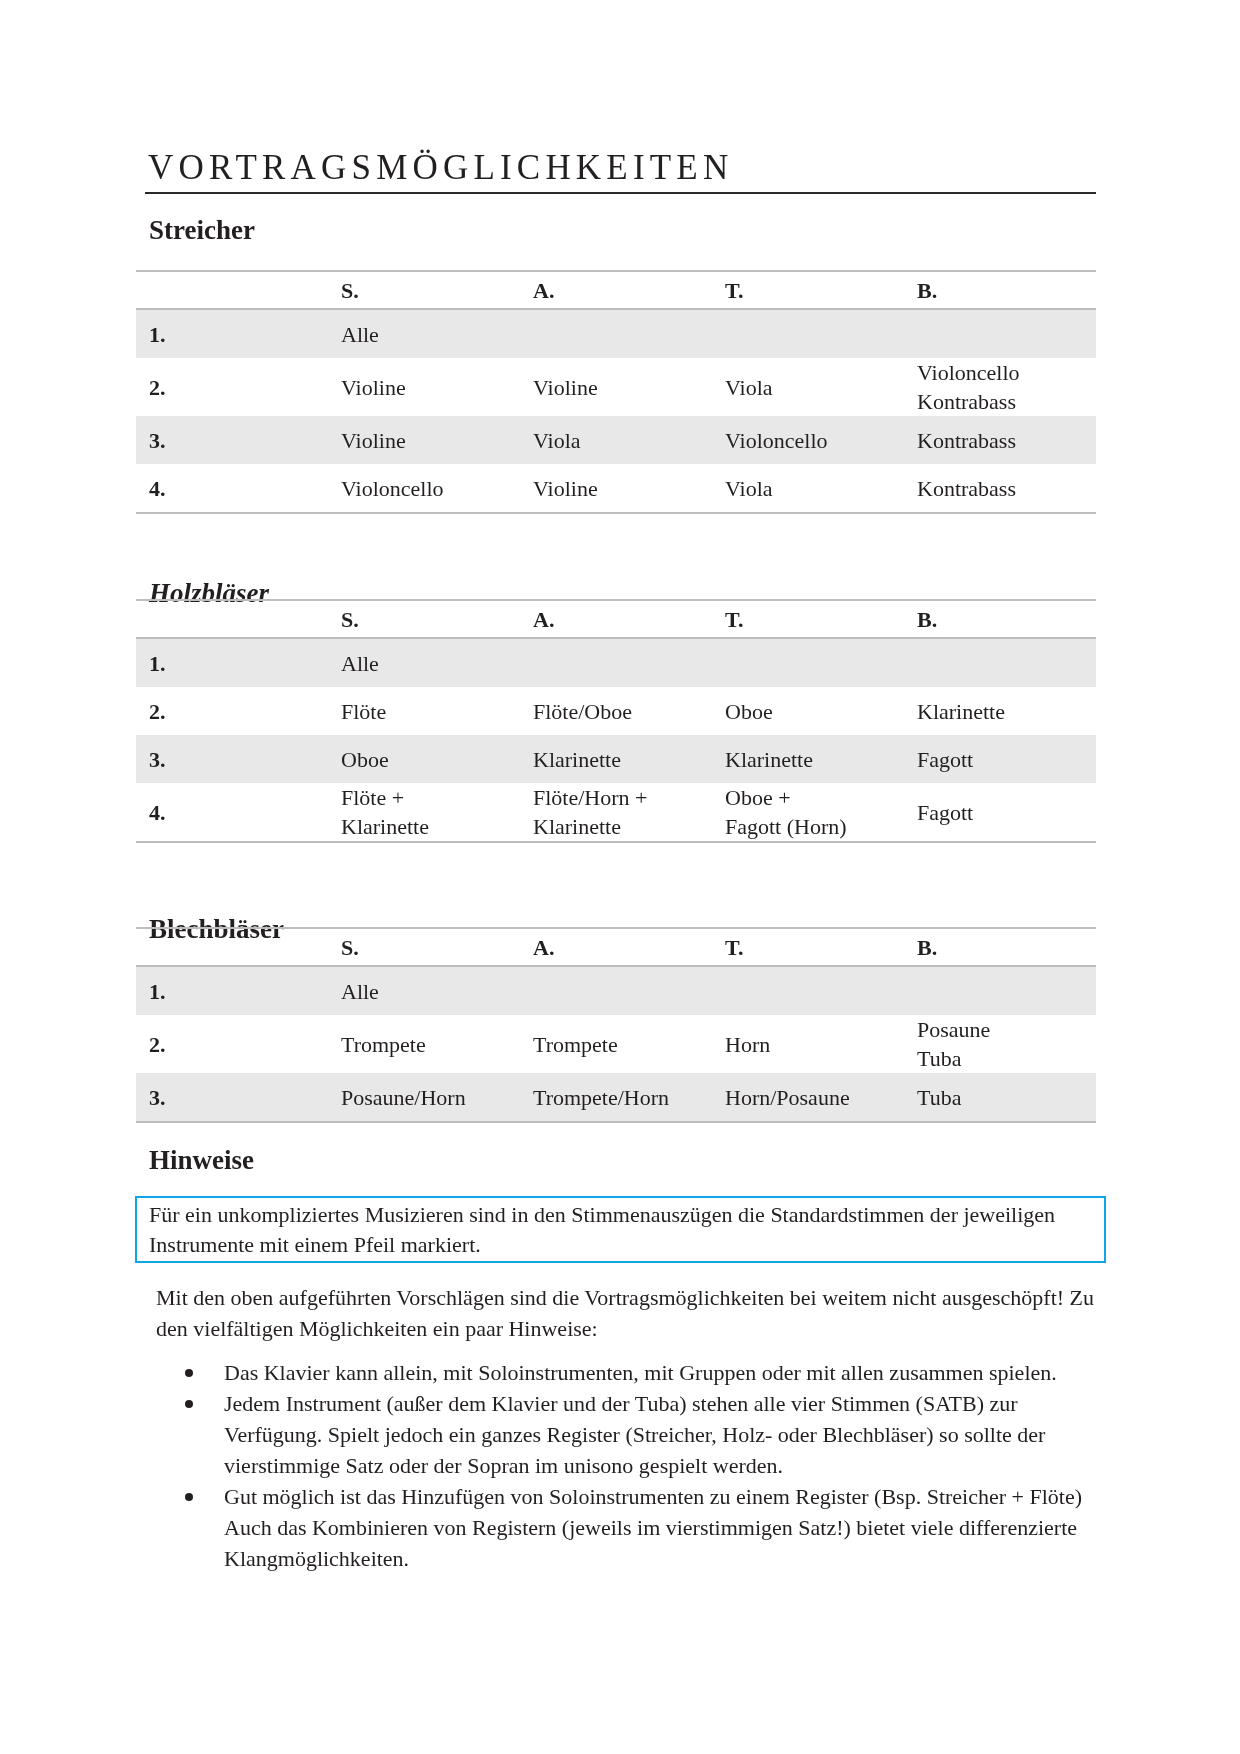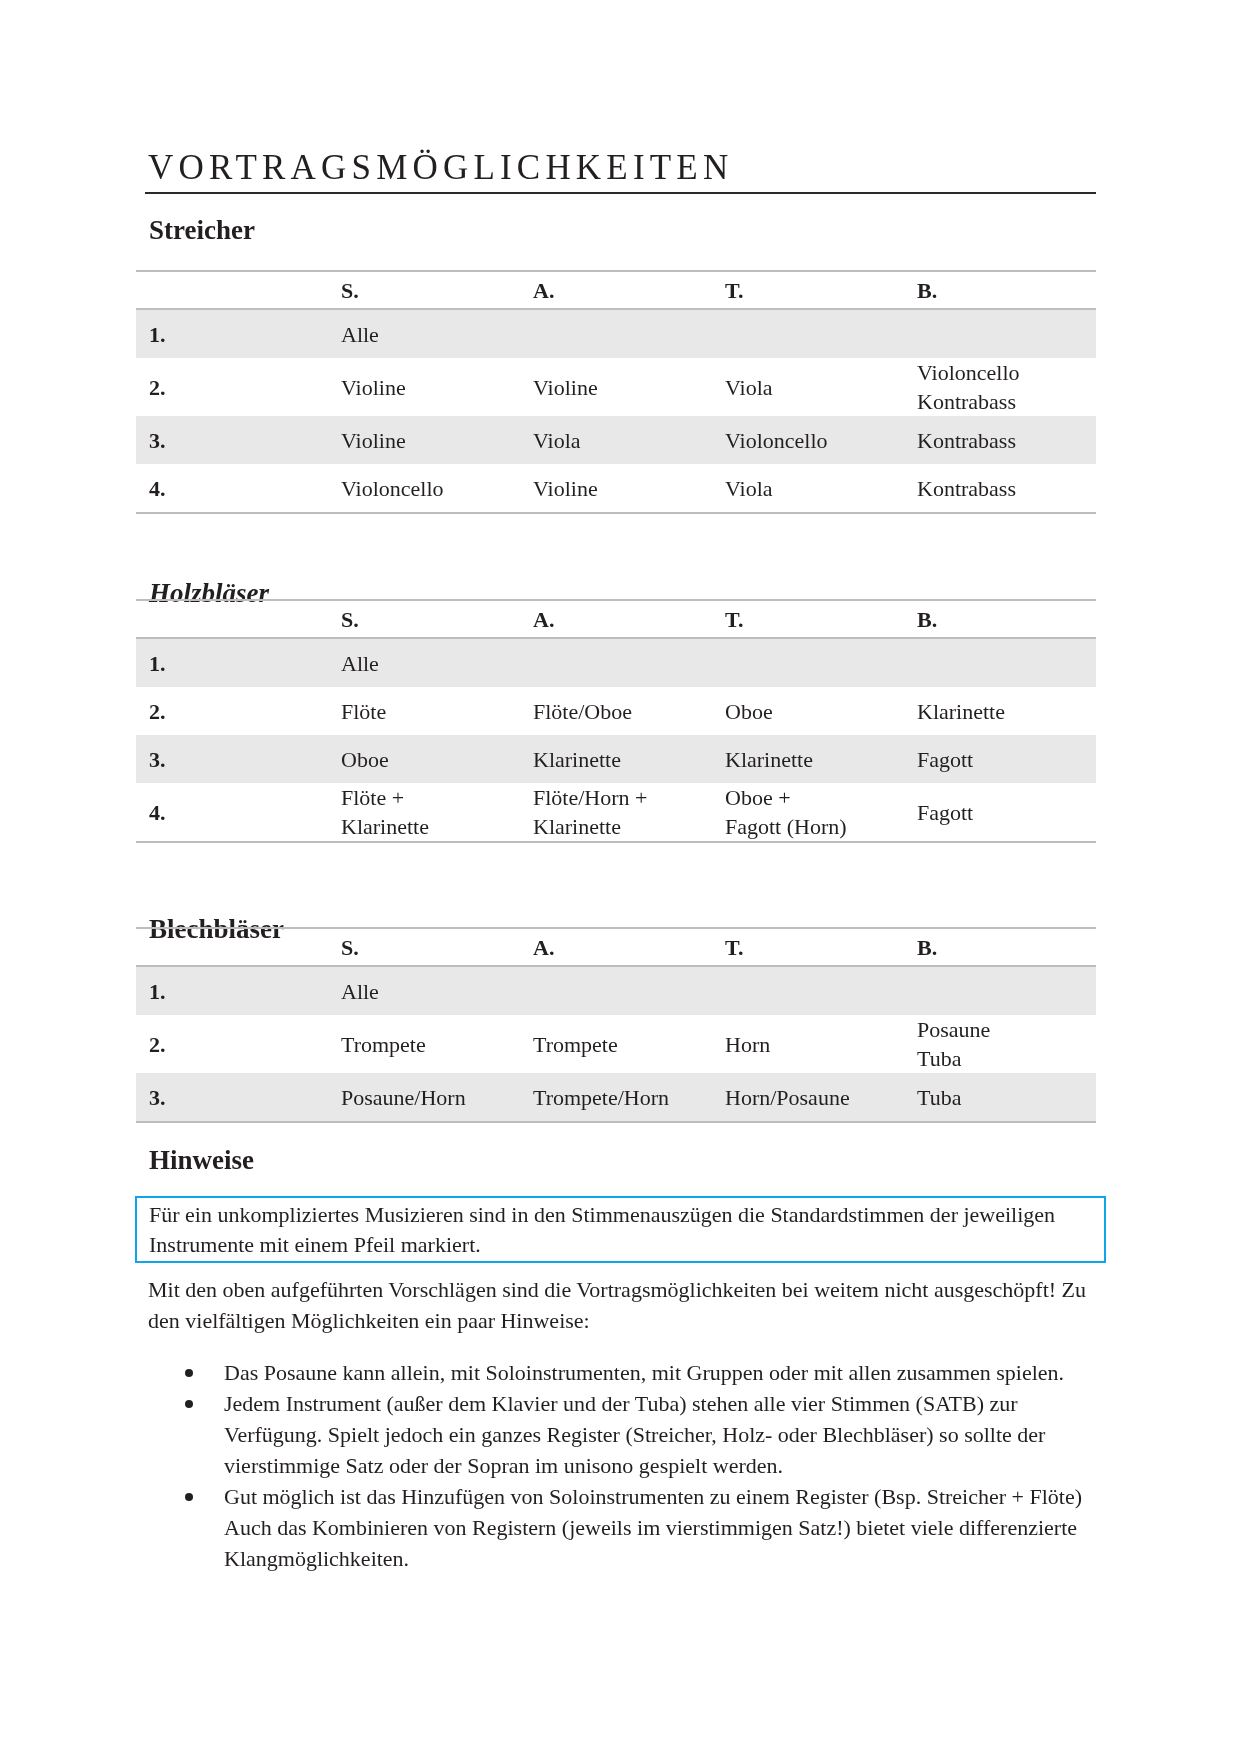--- a/index.html
+++ b/index.html
@@ -46,21 +46,21 @@
 
   .note-box {
     position: absolute; left: 135px; top: 1196px; width: 955px; height: 63px;
     border: 2px solid #0ea5e9; padding: 0 0 0 12px;
     font-family: "Liberation Serif", serif; font-size: 22px; line-height: 30px;
   }
   .note-box p { margin: 2px 0 0 0; }
 
   .paragraph {
     position: absolute; left: 148px; top: 1274px; width: 950px;
-    font-family: "Liberation Serif", serif; font-size: 22px; line-height: 31px; margin: 0;
+    font-family: "Liberation Serif", serif; font-size: 22px; line-height: 31px; margin: 8px;
   }
 
   ul.hints {
     position: absolute; left: 148px; top: 1357px; width: 940px;
     margin: 0; padding: 0; list-style: none;
     font-family: "Liberation Serif", serif; font-size: 22px; line-height: 31px;
   }
   ul.hints li { position: relative; padding-left: 76px; }
   ul.hints li .bullet {
     position: absolute; left: 37px; top: 12px; width: 8px; height: 8px; border-radius: 50%; background: #231f20;
@@ -309,17 +309,17 @@
         </tr>
       </tbody>
     </table>
 
   <div class="section-heading" style="top:1144px;">Hinweise</div>
   <div class="note-box">
     <p>Für ein unkompliziertes Musizieren sind in den Stimmenauszügen die Standardstimmen der jeweiligen Instrumente mit einem Pfeil markiert.</p>
   </div>
   <p class="paragraph">Mit den oben aufgeführten Vorschlägen sind die Vortragsmöglichkeiten bei weitem nicht ausgeschöpft! Zu den vielfältigen Möglichkeiten ein paar Hinweise:</p>
   <ul class="hints">
-    <li><span class="bullet"></span><span>Das Posaune kann allein, mit Soloinstrumenten, mit Gruppen oder mit allen zusammen spielen.</span></li>
+    <li><span class="bullet"></span><span>Das Klavier kann allein, mit Soloinstrumenten, mit Gruppen oder mit allen zusammen spielen.</span></li>
     <li><span class="bullet"></span><span>Jedem Instrument (außer dem Klavier und der Tuba) stehen alle vier Stimmen (SATB) zur Verfügung. Spielt jedoch ein ganzes Register (Streicher, Holz- oder Blechbläser) so sollte der vierstimmige Satz oder der Sopran im unisono gespielt werden.</span></li>
     <li><span class="bullet"></span><span>Gut möglich ist das Hinzufügen von Soloinstrumenten zu einem Register (Bsp. Streicher + Flöte) Auch das Kombinieren von Registern (jeweils im vierstimmigen Satz!) bietet viele differenzierte Klangmöglichkeiten.</span></li>
   </ul>
 </div>
 
 </body></html>

